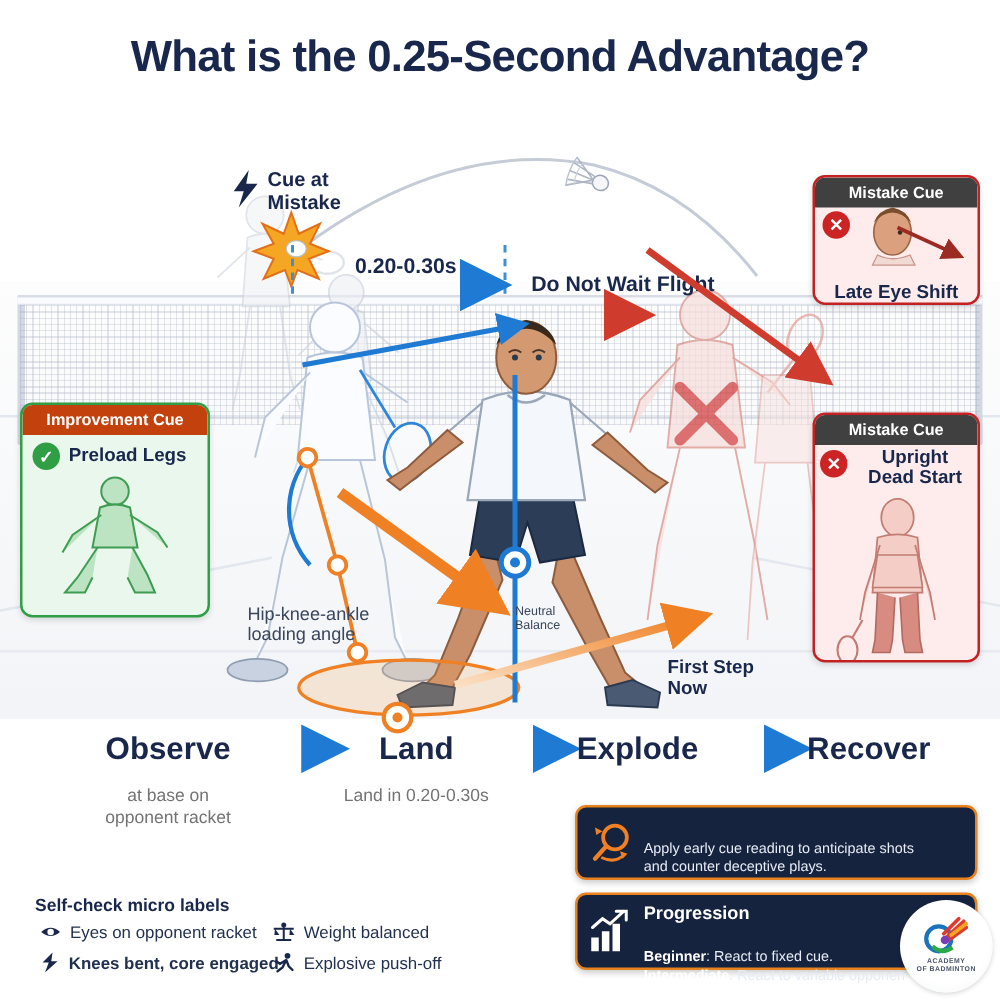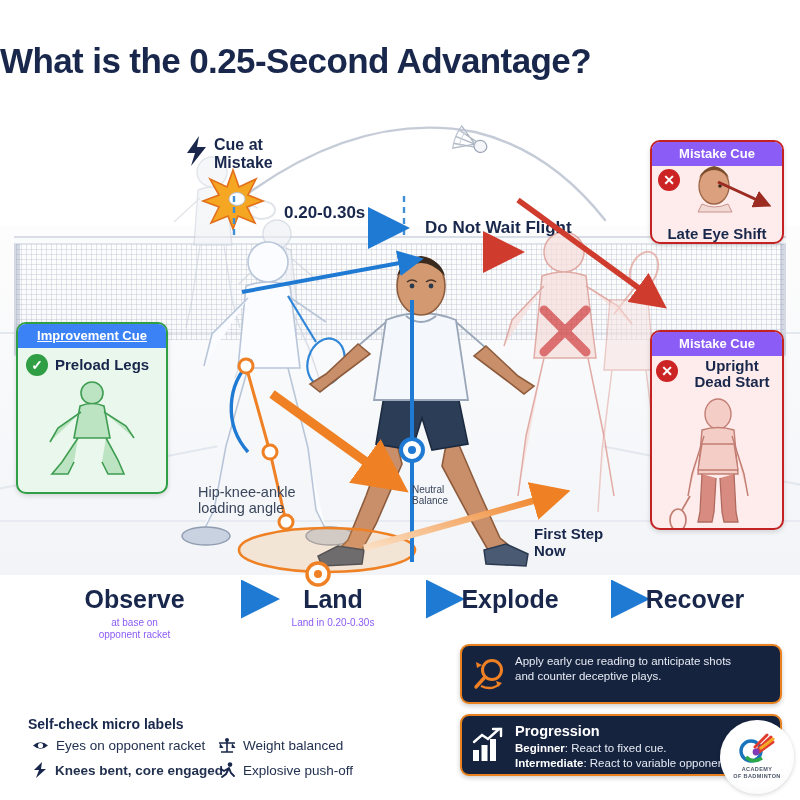--- a/index.html
+++ b/index.html
@@ -20,64 +20,64 @@
   .net-band { position:absolute; left:14px; top:236px; width:772px; height:8px;
               background:#fafbfc; border-top:2px solid #d8dde6; border-bottom:1px solid #dfe4ec; }
   .net-mesh { position:absolute; left:16px; top:244px; width:768px; height:96px;
               background-image:
                 repeating-linear-gradient(0deg, rgba(150,160,180,.35) 0 1px, transparent 1px 5px),
                 repeating-linear-gradient(90deg, rgba(150,160,180,.35) 0 1px, transparent 1px 5px);
               opacity:.75; }
   .net-post { position:absolute; width:6px; background:#d3d8e2; border-radius:2px; }
 
   
-  .title { position:absolute; left:0; top:26px; width:800px; 
-           font-size:35px; font-weight:bold; letter-spacing:-.6px; color:#18274b;margin-top:15px; }
+  .title { position:absolute; left:0; top:26px; width:800px; text-align:center;
+           font-size:35px; font-weight:bold; letter-spacing:-.6px; color:#18274b; }
   .subtitle { position:absolute; left:0; top:80px; width:800px; text-align:center;
               font-size:18px; color:#36455f; }
 
   
   .card { position:absolute; border-radius:10px; overflow:hidden; }
   .card-hd { text-align:center; font-weight:bold; font-size:13px; color:#fff; padding:4px 0 5px; }
   .card-body { padding:6px 8px 8px; }
 
   .card.mistake { border:2px solid #c42222; background:#fdeceb; box-shadow:0 2px 5px rgba(0,0,0,.14); }
-  .card.mistake .card-hd { background:#8b5cf6; }
+  .card.mistake .card-hd { background:#404040; }
   .card.improve { border:2px solid #2f9e45; background:#eaf7ec; box-shadow:0 2px 5px rgba(0,0,0,.14); }
-  .card.improve .card-hd { background:#3b82f6;text-decoration:underline; }
+  .card.improve .card-hd { background:#c2410c; }
 
   .badge { width:22px; height:22px; border-radius:50%; display:inline-flex;
            align-items:center; justify-content:center; color:#fff; font-size:14px;
            font-weight:bold; flex:0 0 auto; }
   .badge.x { background:#cc2424; }
   .badge.ok { background:#2f9e45; }
 
   .cuelabel { font-weight:bold; font-size:15px; color:#18274b; line-height:1.08; }
 
   
   .anno { position:absolute; font-weight:bold; color:#18274b; line-height:1.12; }
   .anno.plain { font-weight:normal; color:#3a465c; }
 
   
   .flow-step { position:absolute; text-align:center; }
   .flow-step .main { font-size:25px; font-weight:bold; color:#18274b; }
-  .flow-step .sub { font-size:10px; color:#8b5cf6; margin-top:3px; line-height:1.2; }
+  .flow-step .sub { font-size:14px; color:#737373; margin-top:14px; line-height:1.2; }
   .flow-arrow { position:absolute; height:10px; }
 
   
   .micro-h { position:absolute; left:28px; top:716px; font-size:14px; font-weight:bold; color:#18274b; }
   .micro-item { position:absolute; display:flex; align-items:center; gap:7px;
                 font-size:13.5px; color:#22314f; }
 
   
   .infobox { position:absolute; background:#16233f; border:2px solid #e8821e;
              border-radius:9px; display:flex; gap:9px; padding:7px 10px;
              box-shadow:0 2px 5px rgba(0,0,0,.2); }
   .infobox .ititle { font-size:14.5px; font-weight:bold; color:#ffffff; line-height:1.15; }
-  .infobox .itext { font-size:11.5px; color:#e6ebf4; line-height:1.3; margin-top:1px; }
+  .infobox .itext { font-size:11.5px; color:#e6ebf4; line-height:1.3; margin-top:19px; }
   .infobox .itext b { color:#ffffff; }
 
   .logo { position:absolute; right:6px; bottom:6px; width:74px; height:74px;
           border-radius:50%; background:radial-gradient(circle at 50% 45%, #ffffff 60%, #f1f3f6 100%);
           box-shadow:0 1px 4px rgba(0,0,0,.18); display:flex; flex-direction:column;
           align-items:center; justify-content:center; }
   .logo .lt { font-size:5.5px; font-weight:bold; color:#4a5568; letter-spacing:.4px; line-height:1.25; text-align:center; }
 
   svg { display:block; overflow:visible; }
 </style>

